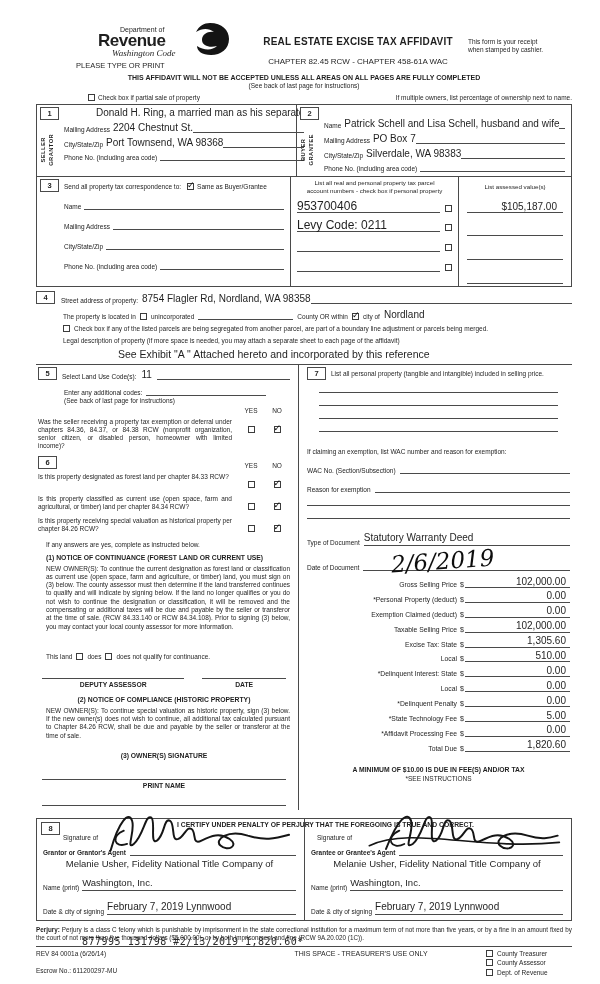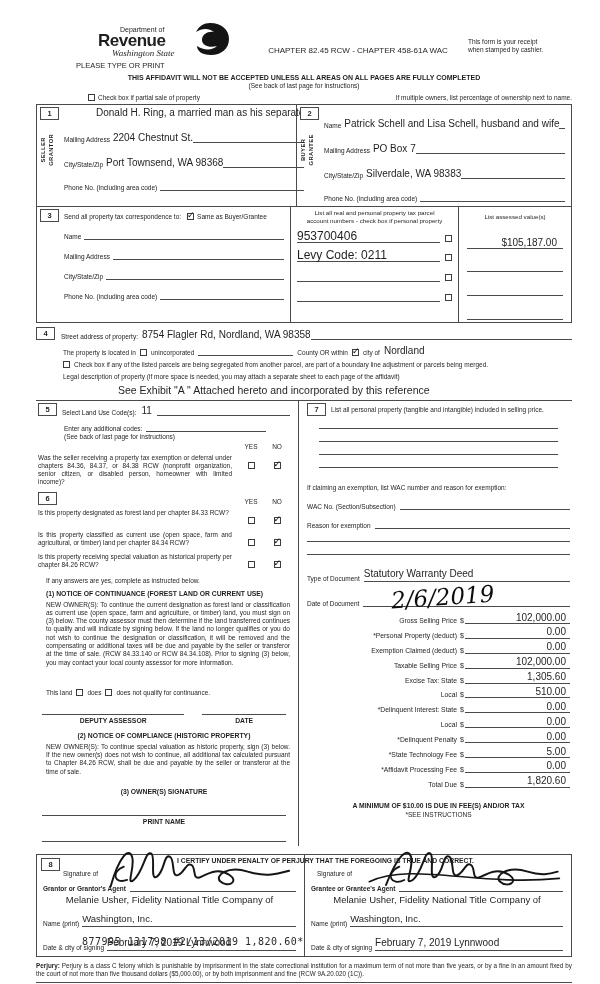--- a/index.html
+++ b/index.html
@@ -35,21 +35,21 @@
   
   .maintable{border:1px solid #4a4a4a;margin-top:3px}
   .r1{display:flex;border-bottom:1px solid #4a4a4a}
   .cell{padding:2px 6px 4px 2px;position:relative}
   .c1{width:260px;border-right:1px solid #4a4a4a}
   .c2{flex:1}
   .strip{display:flex}
   .stripleft{width:21px;flex-shrink:0;display:flex;flex-direction:column;align-items:center}
   .sidelabel{margin-top:8px;transform:rotate(-90deg) translateY(-2px);transform-origin:center;font-size:5.8px;font-weight:bold;letter-spacing:.4px;line-height:1.35;text-align:center;white-space:nowrap;margin-top:22px}
   .fields{flex:1;padding-left:4px}
-  .frow{display:flex;align-items:flex-end;margin-top:14px}
+  .frow{display:flex;align-items:flex-end;margin-top:4px}
   .frow .lbl{margin-right:3px}
   .overflowname{font-size:10px;padding-left:32px;white-space:nowrap}
   .r2{display:flex}
   .s3cell{width:254px;border-right:1px solid #4a4a4a;padding:2px 6px 4px 2px}
   .parcecell{width:168px;border-right:1px solid #4a4a4a;padding:2px 6px 2px 6px}
   .assesscell{flex:1;padding:2px 8px 2px 8px}
   .parcehdr{font-size:6.2px;text-align:center;line-height:7.5px}
   .parcerow{display:flex;align-items:flex-end;margin-top:7px}
   .parceval{flex:1;border-bottom:1px solid #4a4a4a;font-size:12px;line-height:11px;white-space:nowrap}
   .parcerow .cb{margin-left:5px;margin-bottom:1px}
@@ -123,27 +123,28 @@
 </style>
 </head>
 <body>
 
 <div class="page">
 
   <div class="hdr">
     <div class="logo">
       <div class="dep">Department of</div>
       <div class="rev">Revenue</div>
-      <div class="was">Washington State</div>
+      <div class="was">Washington Code</div>
       <svg width="40" height="34" viewBox="0 0 40 34">
         <path d="M20,1 C32,1 39,8 39,17 C39,27 31,33 21,33 C12,33 7,29 7,24 C13,28 22,29 27,24 C20,26 12,24 12,18 C12,12 18,9 24,10 C19,6 12,6 6,10 C9,4 14,1 20,1 Z" fill="#141414"></path>
       </svg>
       <div class="typeorprint b" style="font-weight:normal;margin-left:-22px;margin-top:3px;font-size:7.5px">PLEASE TYPE OR PRINT</div>
     </div>
     <div class="titleblock">
+      <div class="t1">REAL ESTATE EXCISE TAX AFFIDAVIT</div>
       <div class="t2">CHAPTER 82.45 RCW - CHAPTER 458-61A WAC</div>
     </div>
     <div class="receipt">
       <div>This form is your receipt</div>
       <div>when stamped by cashier.</div>
     </div>
   </div>
   <div class="warn">THIS AFFIDAVIT WILL NOT BE ACCEPTED UNLESS ALL AREAS ON ALL PAGES ARE FULLY COMPLETED</div>
   <div class="warnsub">(See back of last page for instructions)</div>
 
@@ -266,21 +267,21 @@
           <span class="cb"></span>
         </div>
         <div class="parcerow" style="margin-top:12px">
           <span class="parceval"></span>
           <span class="cb"></span>
         </div>
       </div>
 
       <div class="assesscell">
         <div class="parcehdr" style="margin-top:4px">List assessed value(s)</div>
-        <div class="assessline" style="margin-top:16px">$105,187.00</div>
+        <div class="assessline" style="margin-top:10px">$105,187.00</div>
         <div class="assessline" style="margin-top:12px"></div>
         <div class="assessline" style="margin-top:13px"></div>
         <div class="assessline" style="margin-top:13px"></div>
       </div>
     </div>
   </div>
 
   <div class="s4">
     <div class="s4row1">
       <div class="numbox">4</div>

